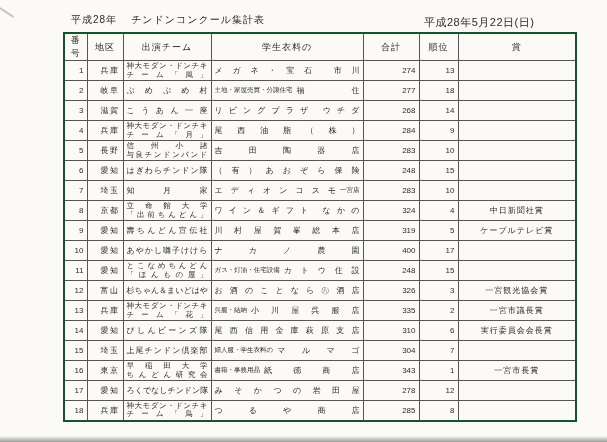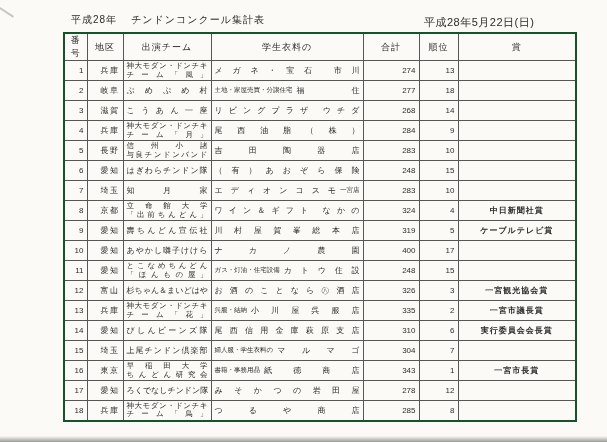--- a/index.html
+++ b/index.html
@@ -46,21 +46,21 @@
     vertical-align:middle;
     overflow:hidden;
     height:20px;
     box-sizing:border-box;
   }
   table.score th{
     height:20px;font-weight:normal;font-size:9px;
     text-align:center;letter-spacing:1px;
   }
   td.c-total, th.h-total{border-left-width:2px;}
-  td.c-award, th.h-award{border-left-width:2px;font-weight:bold;}
+  td.c-award, th.h-award{border-left-width:2px;}
   td.c-no{text-align:right;padding-right:3px;}
   td.c-district{text-align:right;letter-spacing:1.5px;}
   td.c-team{padding:0 4px;}
   .team-line{line-height:9px;font-size:8px;}
   td.c-team.two .team-line{font-size:7.5px;line-height:8.5px;}
   td.c-sponsor{padding:0 5px;}
   .sponsor-wrap{display:flex;align-items:center;gap:4px;width:100%;}
   .sponsor-main{flex:1 1 auto;min-width:0;}
   .sponsor-small{flex:0 0 auto;font-size:6.5px;white-space:nowrap;}
   td.c-total{text-align:right;padding-right:10px;}

